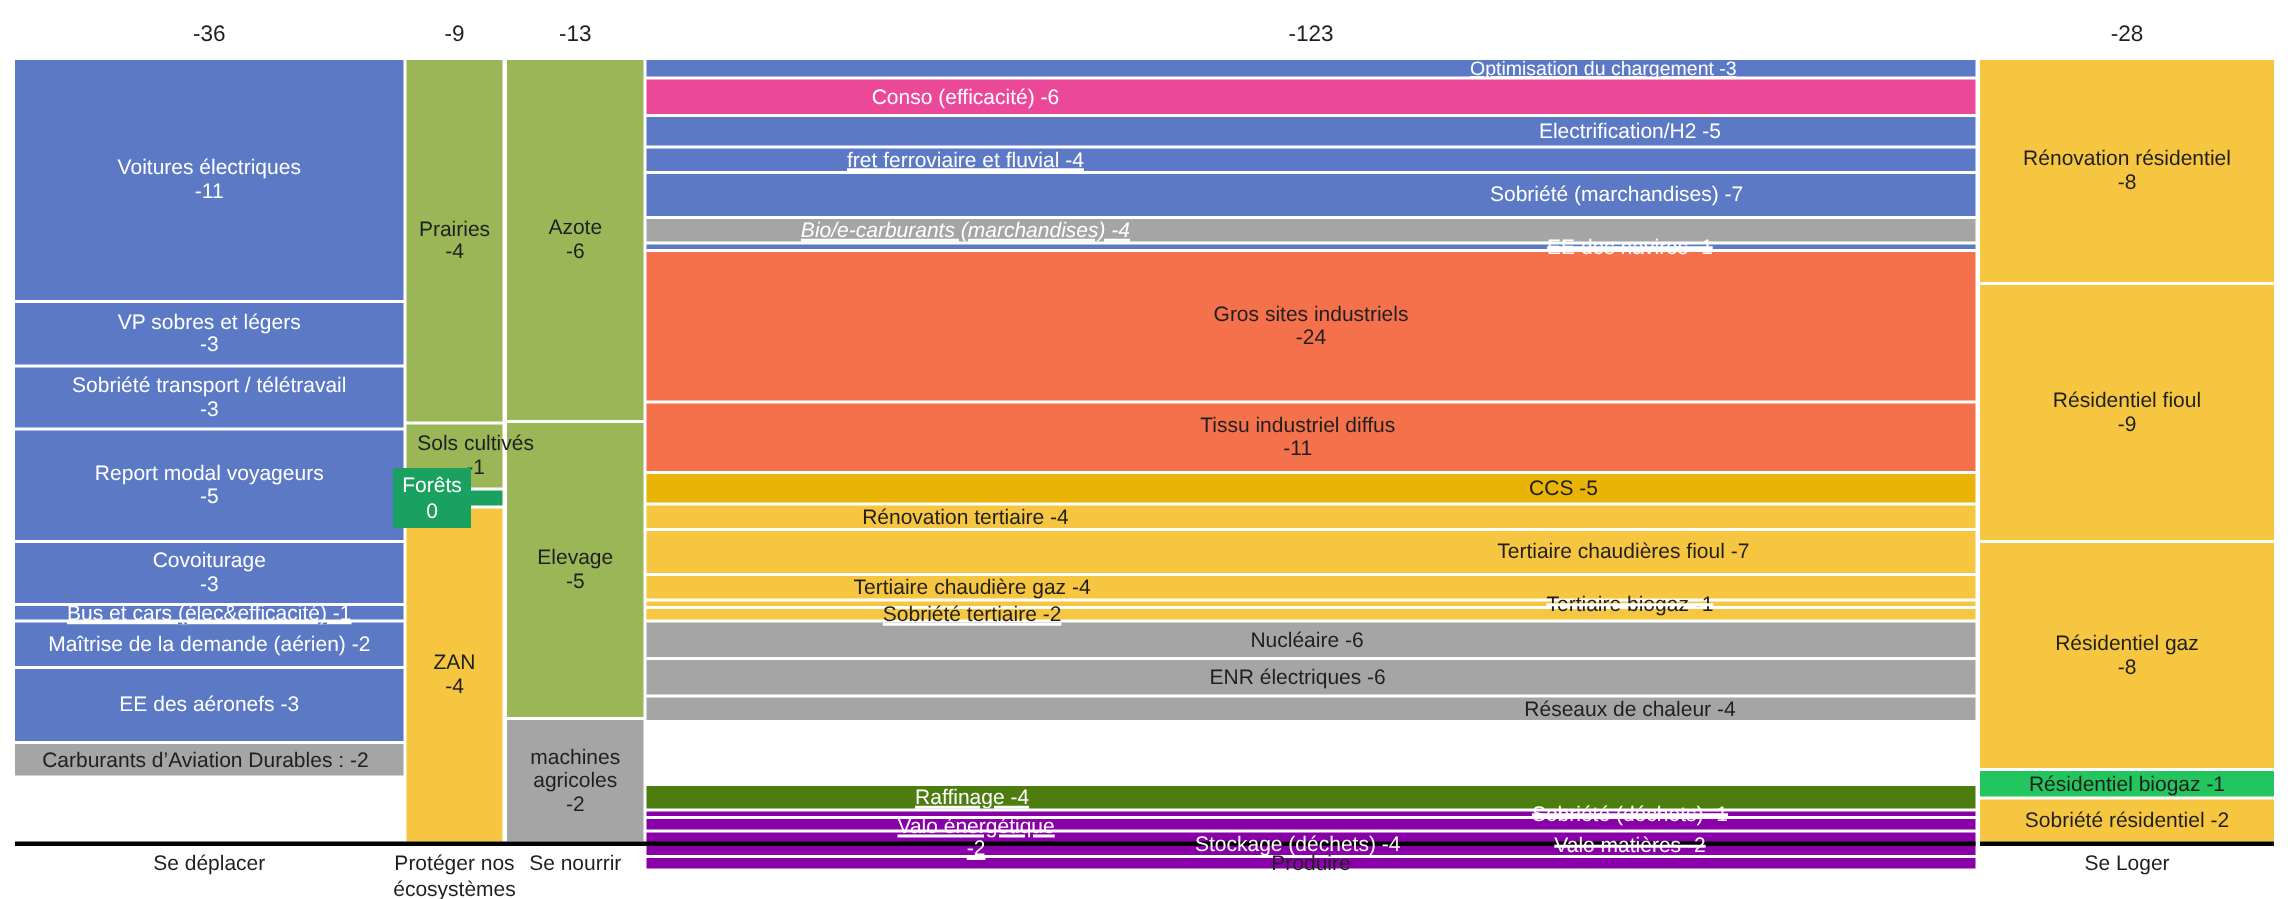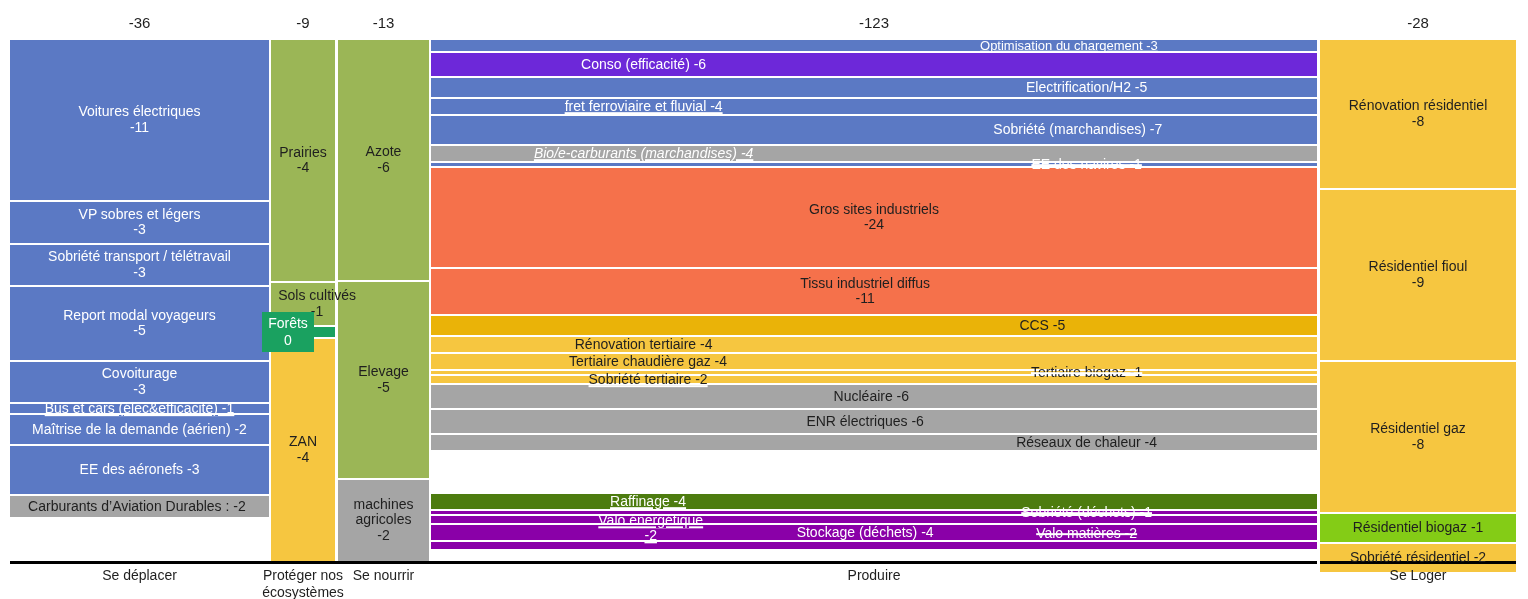--- a/index.html
+++ b/index.html
@@ -135,21 +135,21 @@
     <div class="axis-label" style="left: 383.5px; color: rgb(31, 31, 31);">
       <div>Se nourrir</div>
     </div>
     <div class="total" style="left: 874px; color: rgb(31, 31, 31);">-123</div>
     <div class="col" style="left: 431px; width: 886px;">
       <div class="seg" style="height: 11px; background: rgb(91, 121, 196);">
         <div class="lbl u" style="left: 72%; top: 50%; color: rgb(255, 255, 255); font-size: 13px;">
           <div>Optimisation du chargement -3</div>
         </div>
       </div>
-      <div class="seg" style="height: 23px; background: #6d28d9;">
+      <div class="seg" style="height: 23px; background: #ec4899;">
         <div class="lbl" style="left: 24%; top: 50%; color: rgb(255, 255, 255); font-size: 14px;">
           <div>Conso (efficacité) -6</div>
         </div>
       </div>
       <div class="seg" style="height: 19px; background: rgb(91, 121, 196);">
         <div class="lbl" style="left: 74%; top: 50%; color: rgb(255, 255, 255); font-size: 14px;">
           <div>Electrification/H2 -5</div>
         </div>
       </div>
       <div class="seg" style="height: 15px; background: rgb(91, 121, 196);">
@@ -187,20 +187,25 @@
       <div class="seg" style="height: 19px; background: #eab308;">
         <div class="lbl" style="left: 69%; top: 50%; color: rgb(31, 31, 31); font-size: 14px;">
           <div>CCS -5</div>
         </div>
       </div>
       <div class="seg" style="height: 15px; background: rgb(246, 198, 64);">
         <div class="lbl" style="left: 24%; top: 50%; color: rgb(31, 31, 31); font-size: 14px;">
           <div>Rénovation tertiaire -4</div>
         </div>
       </div>
+      <div class="seg" style="height: 28px; background: rgb(246, 198, 64);">
+        <div class="lbl" style="left: 73.5%; top: 50%; color: rgb(31, 31, 31); font-size: 14px;">
+          <div>Tertiaire chaudières fioul -7</div>
+        </div>
+      </div>
       <div class="seg" style="height: 15px; background: rgb(246, 198, 64);">
         <div class="lbl" style="left: 24.5%; top: 50%; color: rgb(31, 31, 31); font-size: 14px;">
           <div>Tertiaire chaudière gaz -4</div>
         </div>
       </div>
       <div class="seg" style="height: 3px; background: rgb(246, 198, 64);">
         <div class="lbl s" style="left: 74%; top: 50%; color: rgb(31, 31, 31); font-size: 14px;">
           <div>Tertiaire biogaz -1</div>
         </div>
       </div>
@@ -267,21 +272,21 @@
           <div>Résidentiel fioul</div>
           <div>-9</div>
         </div>
       </div>
       <div class="seg" style="height: 150px; background: rgb(246, 198, 64);">
         <div class="lbl" style="left: 50%; top: 50%; color: rgb(31, 31, 31); font-size: 14px;">
           <div>Résidentiel gaz</div>
           <div>-8</div>
         </div>
       </div>
-      <div class="seg" style="height: 28px; background: #84cc16; padding-left: 12px;">
+      <div class="seg" style="height: 17px; background: #22c55e; padding-left: 12px;">
         <div class="lbl" style="left: 50%; top: 50%; color: rgb(31, 31, 31); font-size: 14px;">
           <div>Résidentiel biogaz -1</div>
         </div>
       </div>
       <div class="seg" style="height: 28px; background: rgb(246, 198, 64);">
         <div class="lbl" style="left: 50%; top: 50%; color: rgb(31, 31, 31); font-size: 14px;">
           <div>Sobriété résidentiel -2</div>
         </div>
       </div>
     </div>

